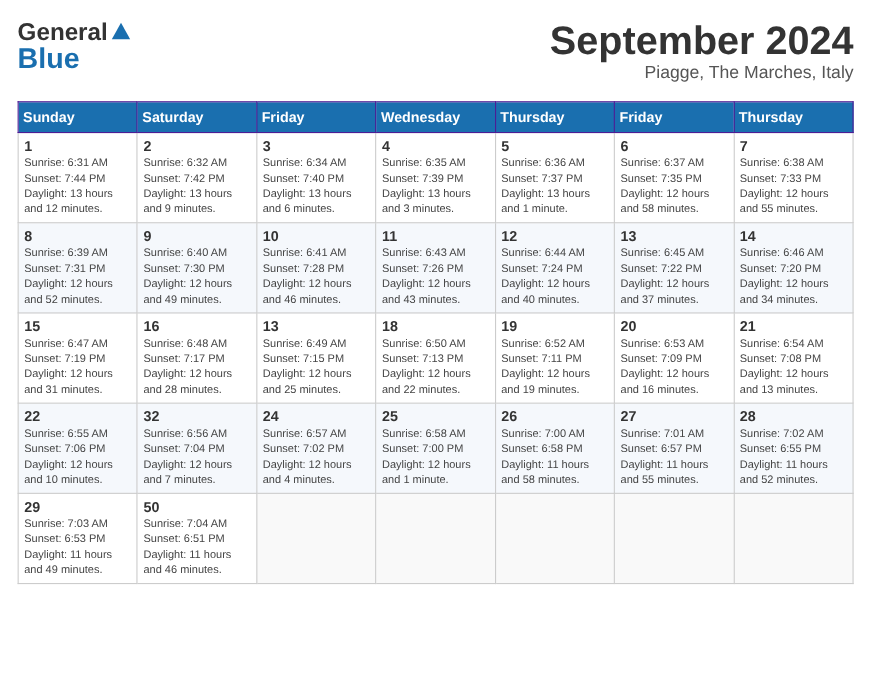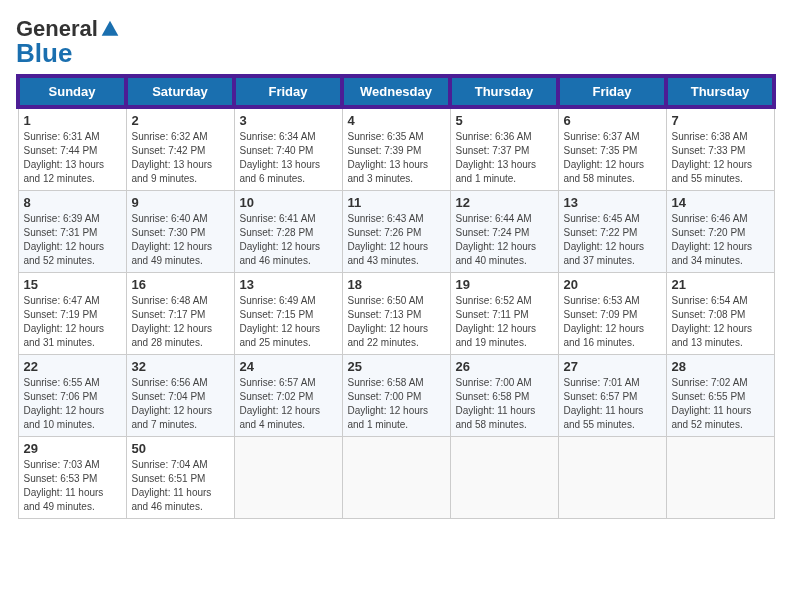--- a/index.html
+++ b/index.html
@@ -7,21 +7,21 @@
       font-family: Arial, sans-serif;
       background: #fff;
       width: 792px;
       min-height: 612px;
       padding: 16px;
     }
     .header {
       display: flex;
       justify-content: space-between;
       align-items: flex-start;
-      margin-bottom: 5px;
+      margin-bottom: 16px;
     }
     .logo {
       display: flex;
       flex-direction: column;
       align-items: flex-start;
     }
     .logo-text {
       display: flex;
       align-items: center;
       font-size: 22px;
@@ -49,24 +49,24 @@
     }
     .calendar {
       width: 100%;
       border-collapse: collapse;
       font-size: 10.5px;
     }
     .calendar th {
       background: #1a6faf;
       color: #fff;
       padding: 6px 4px;
-      text-align: center;
+      text-align: left;
       font-size: 13px;
       font-weight: bold;
-      border: 4px solid #4c1d95;
+      border: 1px solid #4c1d95;
     }
     .calendar td {
       border: 1px solid #ccc;
       vertical-align: top;
       padding: 4px 5px;
       width: 108px;
       min-height: 80px;
       background: #fff;
     }
     .calendar tr:nth-child(even) td {
@@ -93,20 +93,24 @@
 
 <div class="header">
   <div class="logo">
     <div class="logo-text">
       <span class="logo-general">General</span>
       <svg class="logo-icon" viewBox="0 0 24 24">
         <polygon points="12,2 22,20 2,20" fill="#1a6faf"></polygon>
       </svg>
     </div>
     <span class="logo-blue" style="font-size:26px;font-weight:bold;color:#1a6faf;margin-top:-4px;">Blue</span>
+  </div>
+  <div class="title-block">
+    <div class="month-title">September 2024</div>
+    <div class="location">Piagge, The Marches, Italy</div>
   </div>
 </div>
 
 <table class="calendar">
   <thead>
     <tr>
       <th>Sunday</th>
       <th>Saturday</th>
       <th>Friday</th>
       <th>Wednesday</th>

